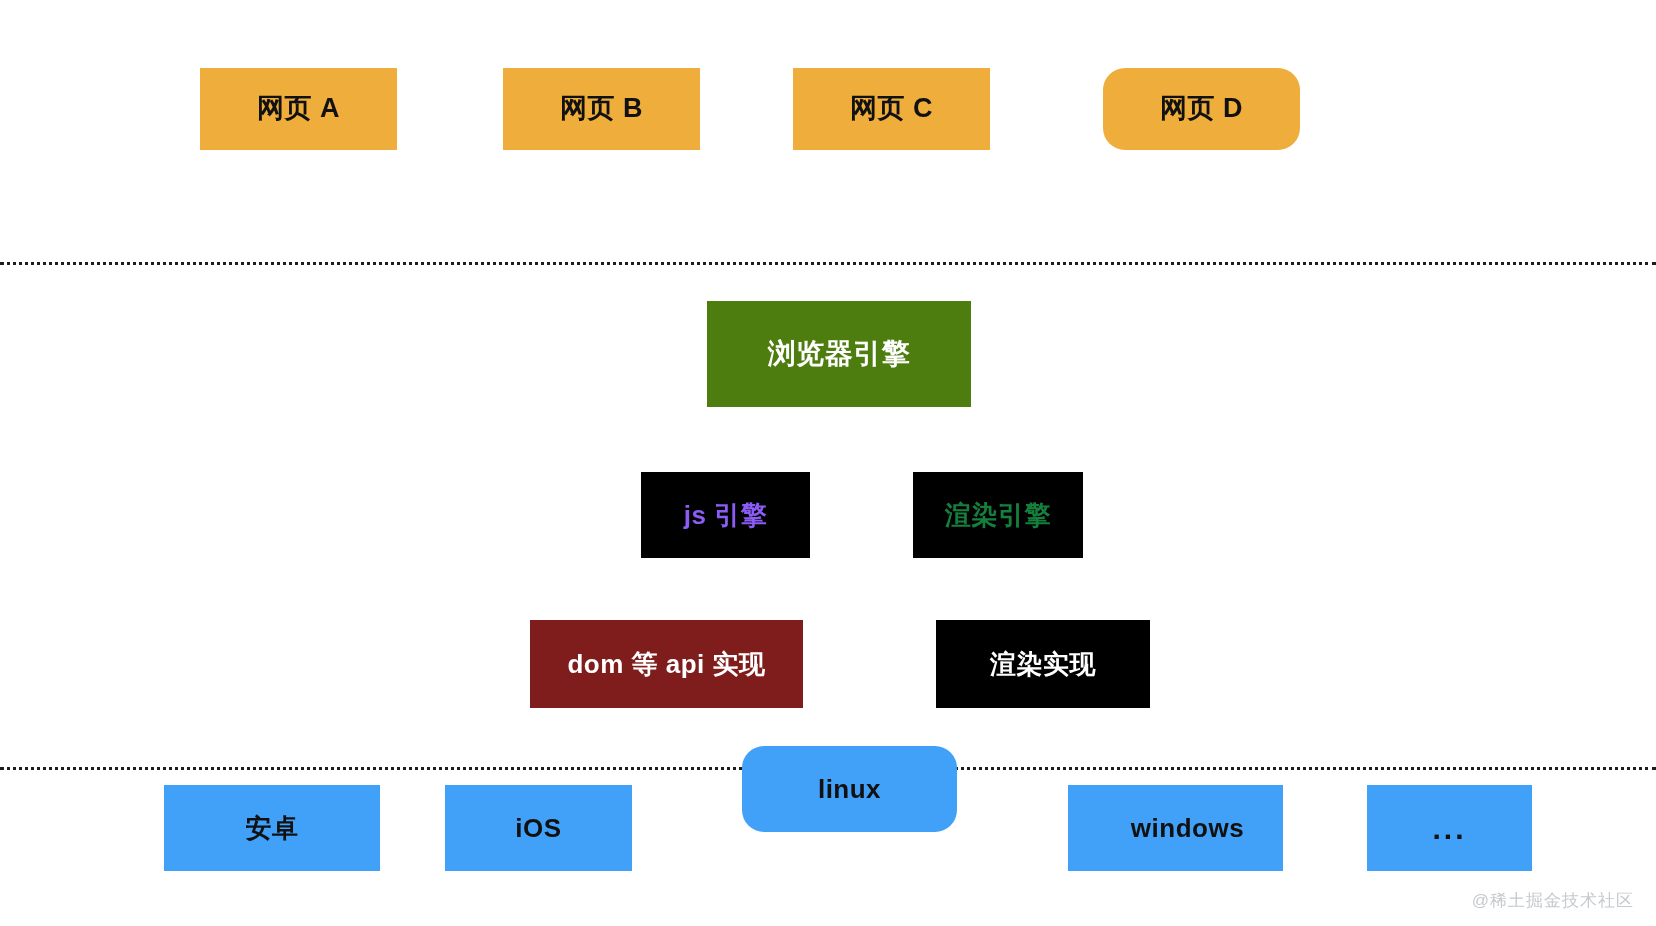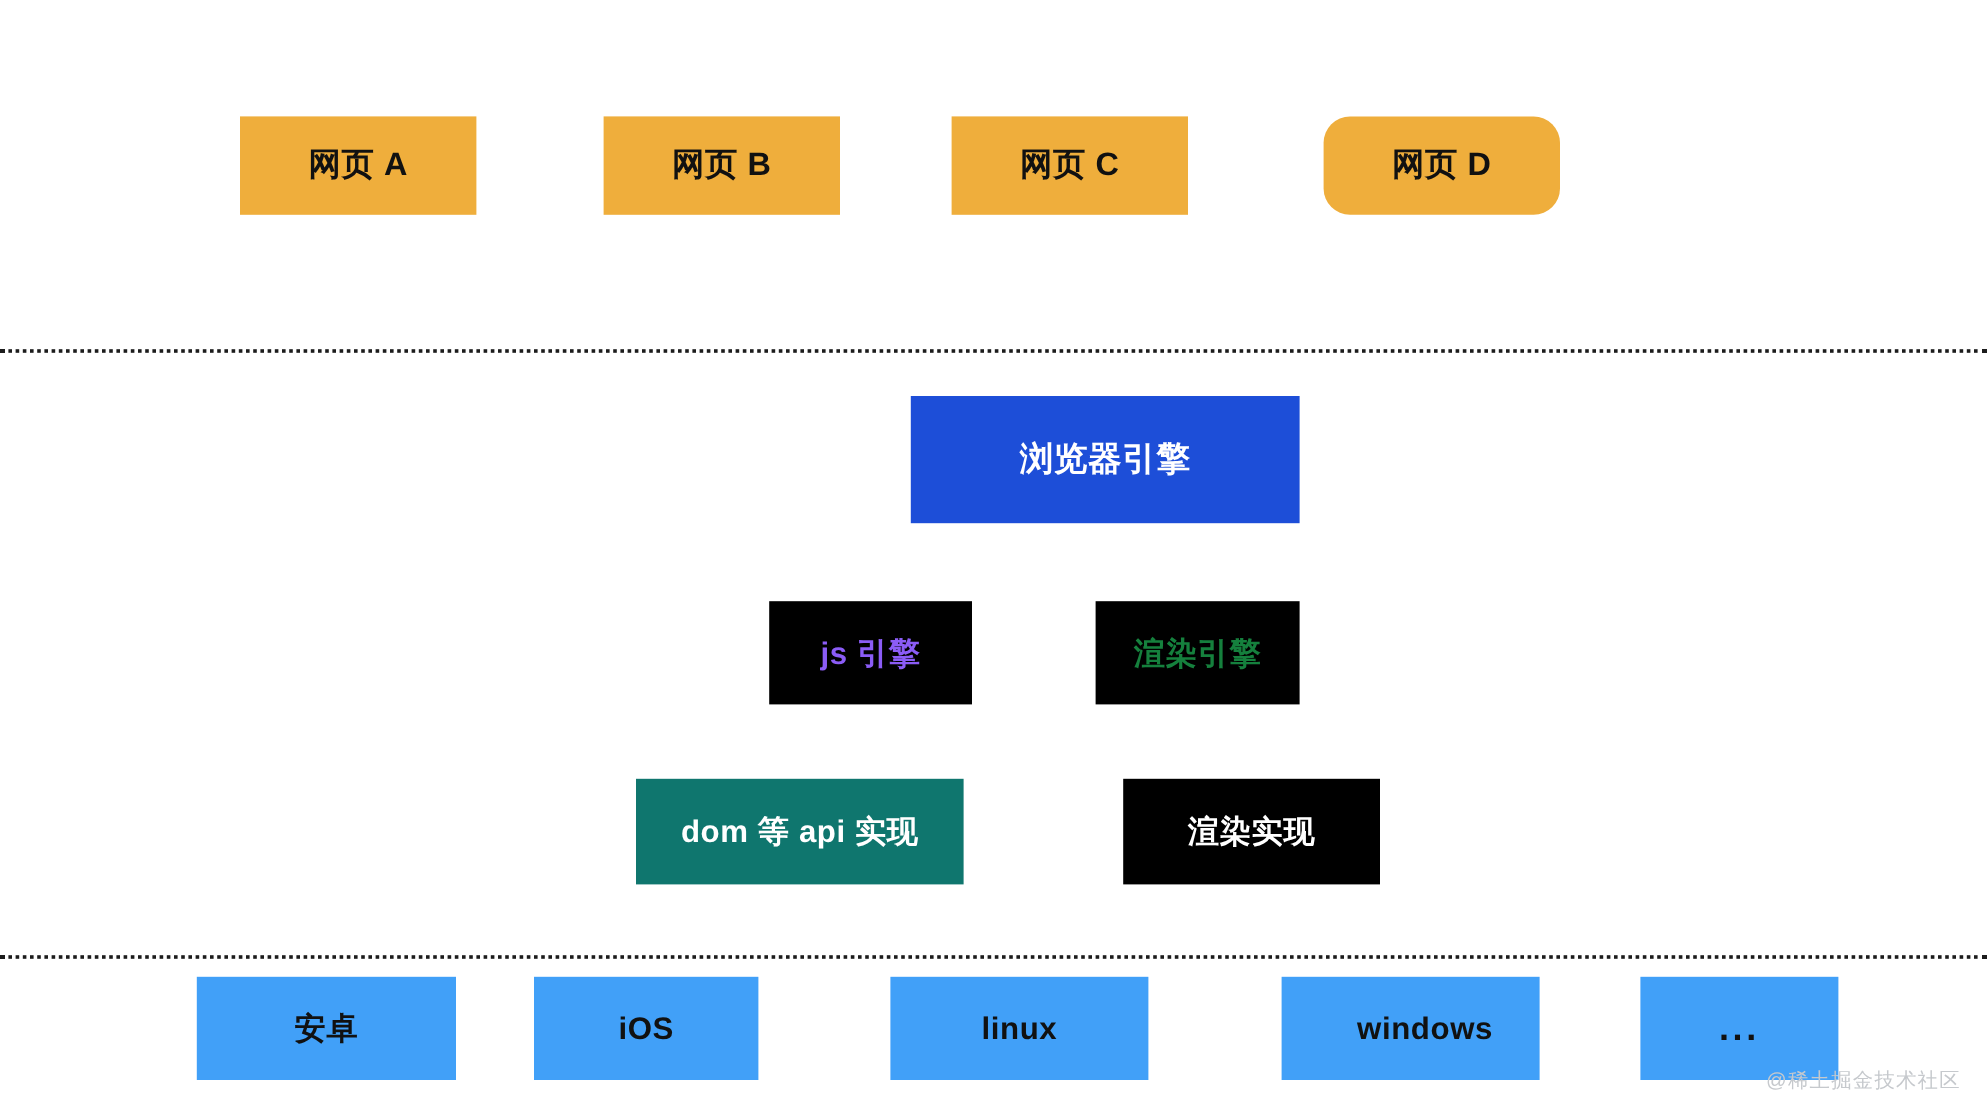--- a/index.html
+++ b/index.html
@@ -12,21 +12,20 @@
     height: 926px;
     position: relative;
     overflow: hidden;
     font-family: "Liberation Sans", "DejaVu Sans", sans-serif;
   }
 
   .canvas {
     position: absolute;
     inset: 0;
     background: #ffffff;
-    margin-top: 29px;
   }
 
   .node {
     position: absolute;
     display: flex;
     align-items: center;
     justify-content: center;
     box-sizing: border-box;
     text-align: center;
     line-height: 1.1;
@@ -97,47 +96,47 @@
   </div>
   <div class="node node-page" style="left: 503px; top: 68px; width: 197px; height: 82px; background: rgb(239, 174, 60); color: rgb(17, 17, 17);">
     <span>网页 B</span>
   </div>
   <div class="node node-page" style="left: 1103px; top: 68px; width: 197px; height: 82px; background: rgb(239, 174, 60); color: rgb(17, 17, 17); border-radius: 22px;">
     <span>网页 D</span>
   </div>
 
   <div class="divider" style="top: 262px; border-top-color: rgb(28, 28, 28);"></div>
 
-  <div class="node node-engine" style="left: 759px; top: 301px; width: 324px; height: 106px; background: #1d4ed8; color: rgb(255, 255, 255);">
+  <div class="node node-engine" style="left: 707px; top: 301px; width: 264px; height: 106px; background: #4d7c0f; color: rgb(255, 255, 255);">
     <span>浏览器引擎</span>
   </div>
 
   <div class="node node-engine sub" style="left: 641px; top: 472px; width: 169px; height: 86px; background: rgb(0, 0, 0); color: #8b5cf6;">
     <span>js 引擎</span>
   </div>
   <div class="node node-engine sub" style="left: 913px; top: 472px; width: 170px; height: 86px; background: rgb(0, 0, 0); color: #15803d;">
     <span>渲染引擎</span>
   </div>
 
-  <div class="node node-engine sub" style="left: 530px; top: 620px; width: 273px; height: 88px; background: #0f766e; color: rgb(255, 255, 255);">
+  <div class="node node-engine sub" style="left: 530px; top: 620px; width: 273px; height: 88px; background: #7f1d1d; color: rgb(255, 255, 255);">
     <span>dom 等 api 实现</span>
   </div>
   <div class="node node-engine sub" style="left: 936px; top: 620px; width: 214px; height: 88px; background: rgb(0, 0, 0); color: rgb(255, 255, 255);">
     <span>渲染实现</span>
   </div>
 
   <div class="divider" style="top: 767px; border-top-color: rgb(28, 28, 28);"></div>
 
   <div class="node node-os" style="left: 164px; top: 785px; width: 216px; height: 86px; background: rgb(65, 160, 248); color: rgb(17, 17, 17); justify-content: center;">
     <span>安卓</span>
   </div>
   <div class="node node-os" style="left: 445px; top: 785px; width: 187px; height: 86px; background: rgb(65, 160, 248); color: rgb(17, 17, 17);">
     <span>iOS</span>
   </div>
-  <div class="node node-os" style="left: 742px; top: 785px; width: 215px; height: 86px; background: rgb(65, 160, 248); color: rgb(17, 17, 17);">
+  <div class="node node-os" style="left: 742px; top: 746px; width: 215px; height: 86px; background: rgb(65, 160, 248); color: rgb(17, 17, 17); border-radius: 22px;">
     <span>linux</span>
   </div>
   <div class="node node-os" style="left: 1068px; top: 785px; width: 215px; height: 86px; background: rgb(65, 160, 248); color: rgb(17, 17, 17); padding-left: 24px;">
     <span>windows</span>
   </div>
   <div class="node node-os ellipsis" style="left: 1367px; top: 785px; width: 165px; height: 86px; background: rgb(65, 160, 248); color: rgb(17, 17, 17);">
     <span>...</span>
   </div>
 
   <div class="watermark" style="color: rgb(198, 201, 205);">@稀土掘金技术社区</div>

